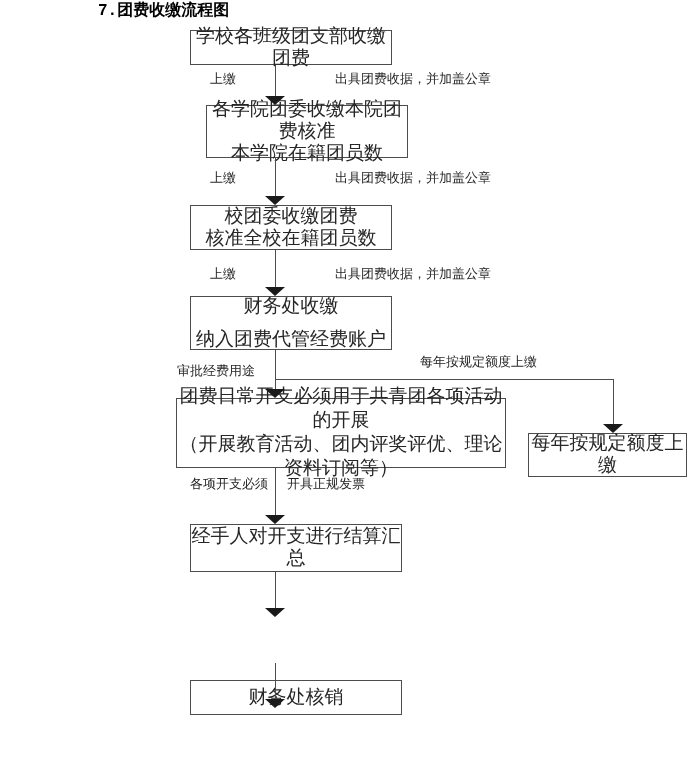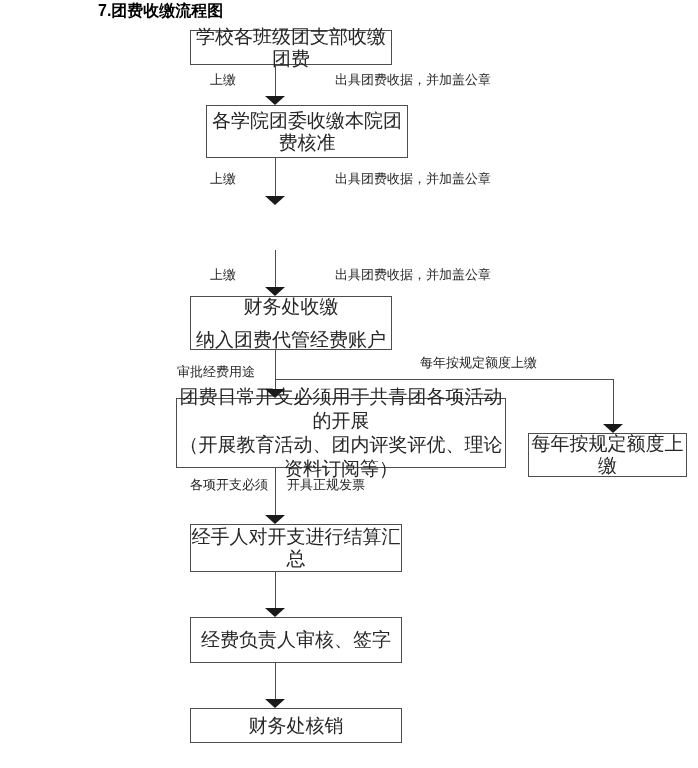--- a/index.html
+++ b/index.html
@@ -6,21 +6,21 @@
     --line:#4d4d4d;
     --arrow:#1a1a1a;
     --text:#262626;
     --bg:#ffffff;
   }
   html,body{margin:0;padding:0;background:var(--bg);}
   .page{
     position:relative;
     width:698px;height:768px;
     background:var(--bg);
-    font-family:Liberation Sans, sans-serif;
+    font-family:Liberation Mono, monospace;
     color:var(--text);
     overflow:hidden;
   }
   .title{
     position:absolute;left:98px;top:1px;
     margin:0;
     font-size:16px;line-height:20px;font-weight:bold;color:#000;
   }
   .node{
     position:absolute;
@@ -32,21 +32,21 @@
     font-size:19px;line-height:22px;
     color:var(--text);
   }
   .b1{left:190px;top:30px;width:202px;height:35px;}
   .b2{left:206px;top:105px;width:202px;height:53px;}
   .b3{left:190px;top:205px;width:202px;height:45px;}
   .b4{left:190px;top:296px;width:202px;height:54px;gap:11px;}
   .b5{left:176px;top:398px;width:330px;height:70px;line-height:24px;}
   .b6{left:190px;top:524px;width:212px;height:48px;}
   .b7{left:190px;top:617px;width:212px;height:46px;}
-  .b8{left:190px;top:708px;width:212px;height:35px;text-align:right;}
+  .b8{left:190px;top:680px;width:212px;height:35px;text-align:right;}
   .b9{left:528px;top:433px;width:159px;height:44px;}
 
   .lbl{
     position:absolute;
     font-size:13px;line-height:16px;
     white-space:nowrap;
     color:var(--text);
   }
   .lbl-pay1{left:210px;top:72px;}
   .lbl-rcpt1{left:335px;top:72px;}
@@ -92,40 +92,42 @@
 <div class="page">
 
   <h1 class="title">7.团费收缴流程图</h1>
 
   <div class="node b1">
     <span>学校各班级团支部收缴团费</span>
   </div>
 
   <div class="node b2">
     <span>各学院团委收缴本院团费核准</span>
+    <span>本学院在籍团员数</span>
   </div>
 
+  <div class="node b3">
+    <span>校团委收缴团费</span>
+    <span>核准全校在籍团员数</span>
+  </div>
 
   <div class="node b4">
     <span>财务处收缴</span>
     <span>纳入团费代管经费账户</span>
   </div>
 
   <div class="node b5">
     <span>团费日常开支必须用于共青团各项活动的开展</span>
     <span>（开展教育活动、团内评奖评优、理论资料订阅等）</span>
   </div>
 
   <div class="node b6">
     <span>经手人对开支进行结算汇总</span>
   </div>
 
-  <div class="node b7">
-    <span>经费负责人审核、签字</span>
-  </div>
 
   <div class="node b8">
     <span>财务处核销</span>
   </div>
 
   <div class="node b9">
     <span>每年按规定额度上缴</span>
   </div>
 
   <span class="lbl lbl-pay1">上缴</span>

